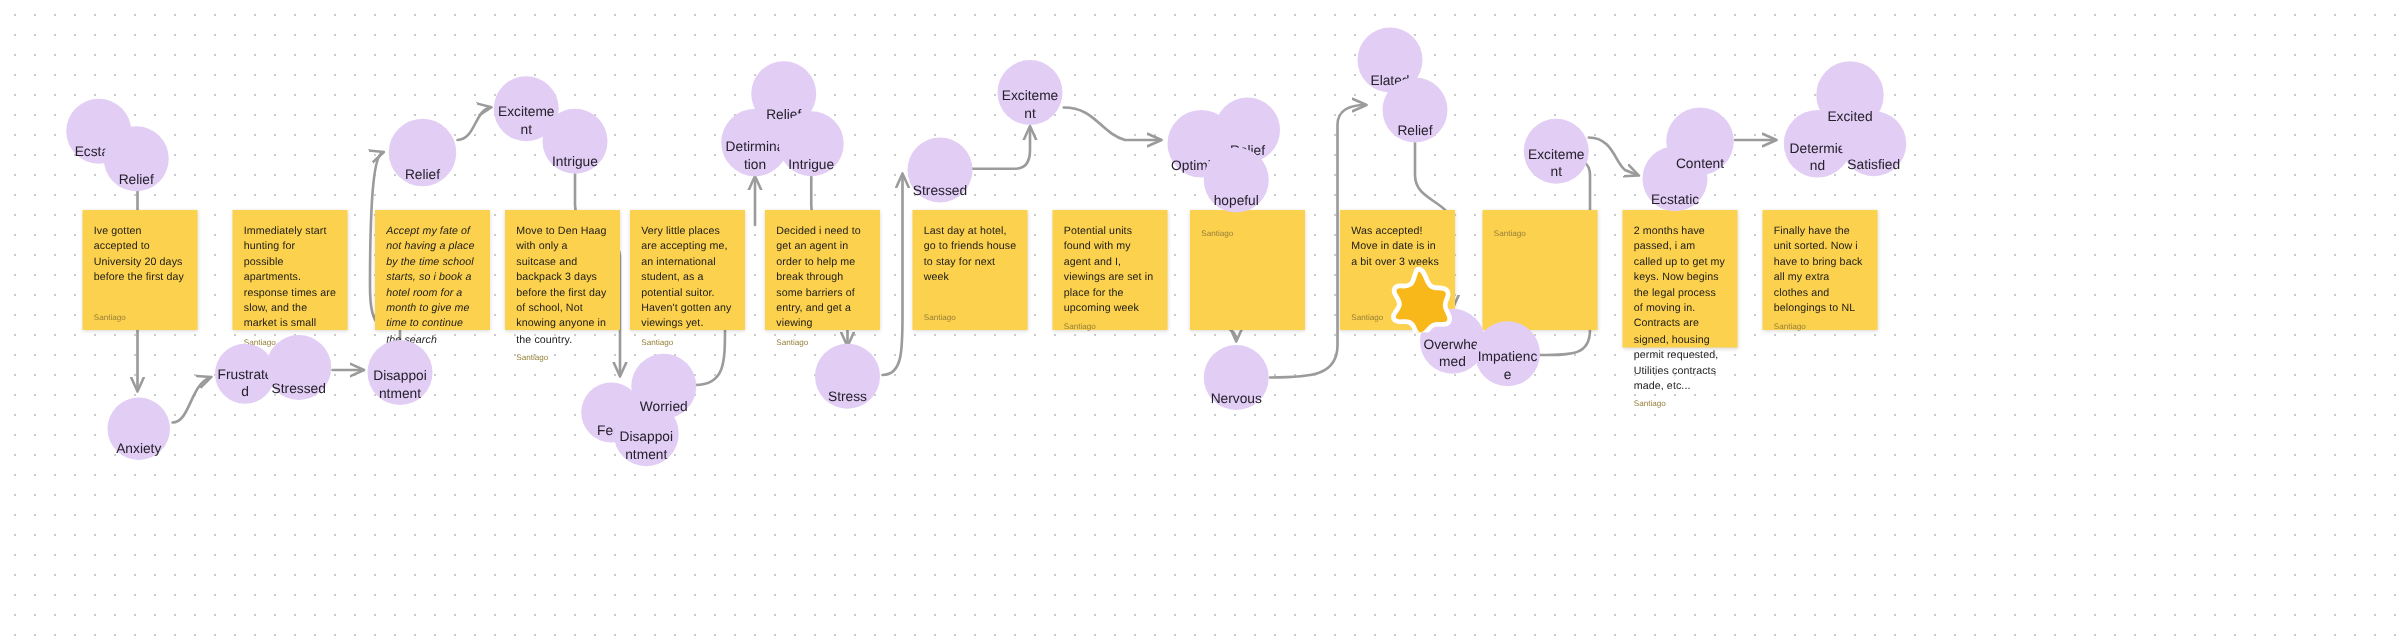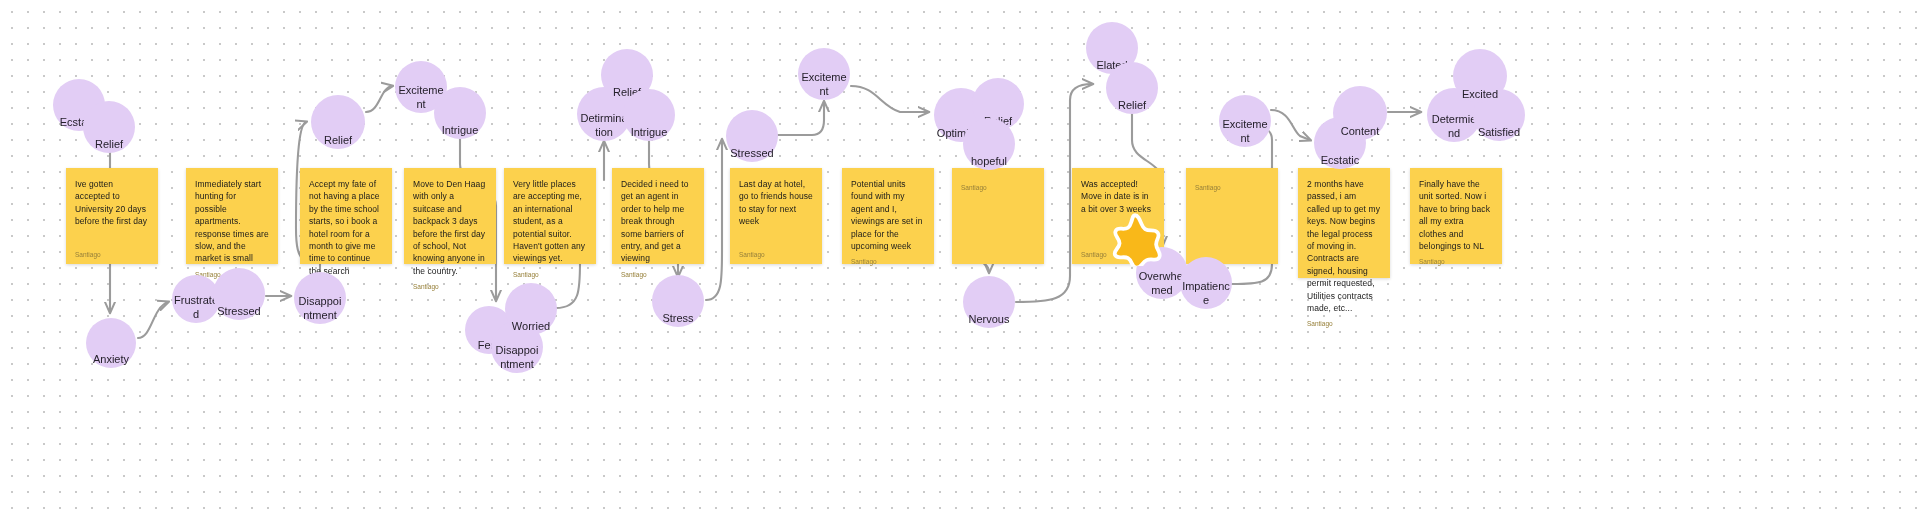--- a/index.html
+++ b/index.html
@@ -130,21 +130,21 @@
 
   <div id="notes-layer">
       <div class="note" style="left: 66px; top: 168px; width: 92px; height: 96px; background: rgb(252, 209, 77);">
         <div class="note-text">Ive gotten accepted to University 20 days before the first day</div>
         <div class="note-author">Santiago</div>
       </div>
       <div class="note" style="left: 186px; top: 168px; width: 92px; height: 96px; background: rgb(252, 209, 77);">
         <div class="note-text">Immediately start hunting for possible apartments. response times are slow, and the market is small</div>
         <div class="note-author">Santiago</div>
       </div>
-      <div class="note" style="left: 300px; top: 168px; width: 92px; height: 96px; background: rgb(252, 209, 77);">
+      <div class="note" style="left: 300px; top: 168px; width: 92px; height: 96px; background: rgb(252, 209, 77); font-style: italic;">
         <div class="note-text">Accept my fate of not having a place by the time school starts, so i book a hotel room for a month to give me time to continue the search</div>
         <div class="note-author">Santiago</div>
       </div>
       <div class="note" style="left: 404px; top: 168px; width: 92px; height: 96px; background: rgb(252, 209, 77);">
         <div class="note-text">Move to Den Haag with only a suitcase and backpack 3 days before the first day of school, Not knowing anyone in the country.</div>
         <div class="note-author">Santiago</div>
       </div>
       <div class="note" style="left: 504px; top: 168px; width: 92px; height: 96px; background: rgb(252, 209, 77);">
         <div class="note-text">Very little places are accepting me, an international student, as a potential suitor. Haven't gotten any viewings yet.</div>
         <div class="note-author">Santiago</div>

